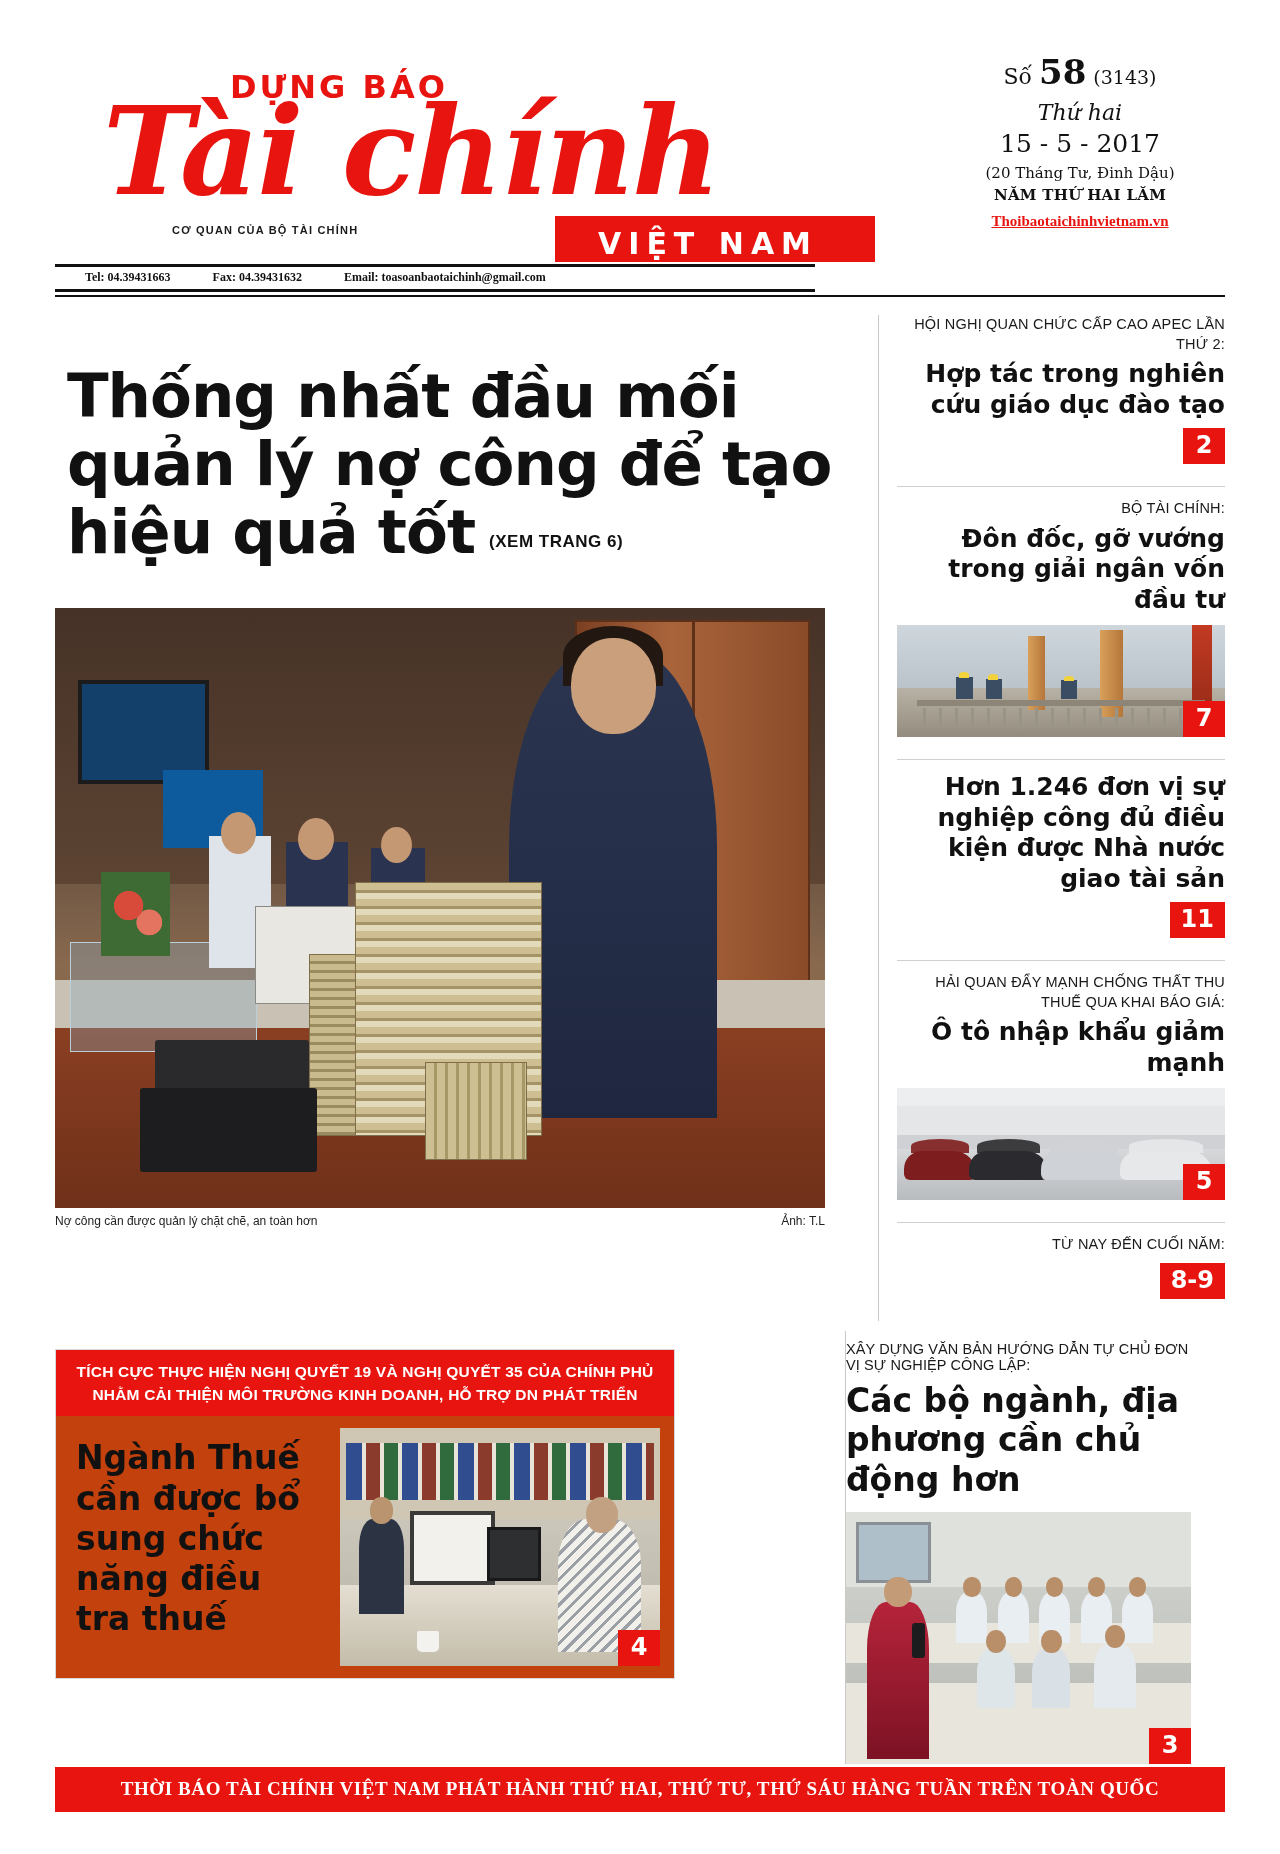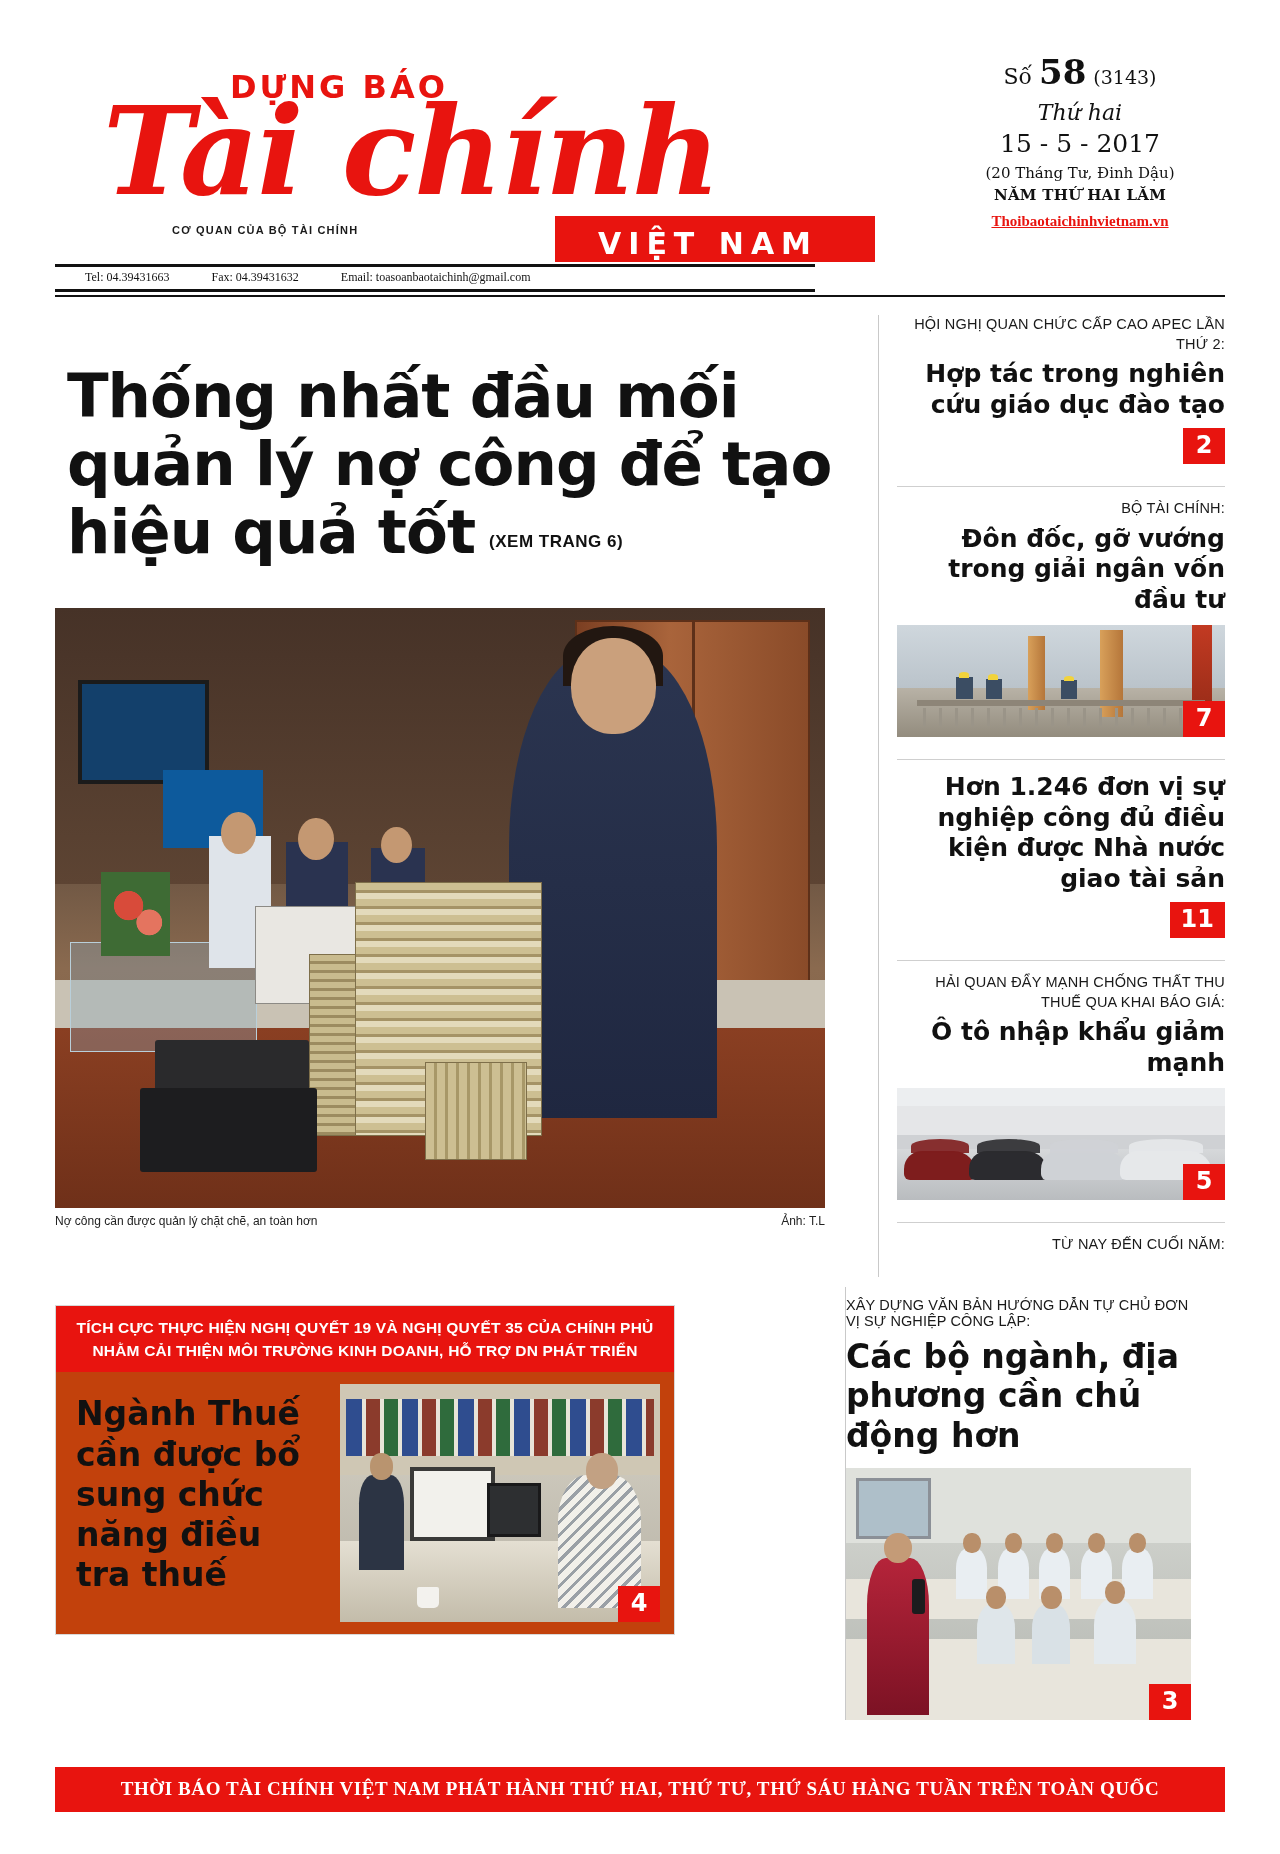--- a/index.html
+++ b/index.html
@@ -136,21 +136,21 @@
     height: 22px;
     border-top: 3px solid #111;
     border-bottom: 3px solid #111;
     width: 760px;
   }
   .contact-inner {
     display: flex;
     gap: 42px;
     font-family: "Liberation Serif", serif;
     font-size: 12px;
-    font-weight: normal;
+    font-weight: bold;
     padding: 3px 0 0 30px;
     color: #111;
   }
   .rule-full {
     border-top: 2px solid #111;
     margin-top: 3px;
   }
 
   
   .content {
@@ -563,20 +563,23 @@
             <div class="car" style="left:44%;width:26%;background:#cfd2d6;"></div>
             <div class="car" style="left:68%;width:28%;background:#e6e8ea;"></div>
           </div>
           <div class="pagenum on-photo">5</div>
         </div>
       </div>
       <div class="sep"></div>
 
       <div class="teaser">
         <div class="kicker">TỪ NAY ĐẾN CUỐI NĂM:</div>
+        <div class="pagenum-row">
+          <div class="pagenum">8-9</div>
+        </div>
       </div>
     </div>
   </div>
 
   <div class="lower">
 
     <div style="width:770px">
       <div class="box-left">
         <div class="box-left-head">TÍCH CỰC THỰC HIỆN NGHỊ QUYẾT 19 VÀ NGHỊ QUYẾT 35 CỦA CHÍNH PHỦ NHẰM CẢI THIỆN MÔI TRƯỜNG KINH DOANH, HỖ TRỢ DN PHÁT TRIỂN</div>
         <div class="box-left-body">

